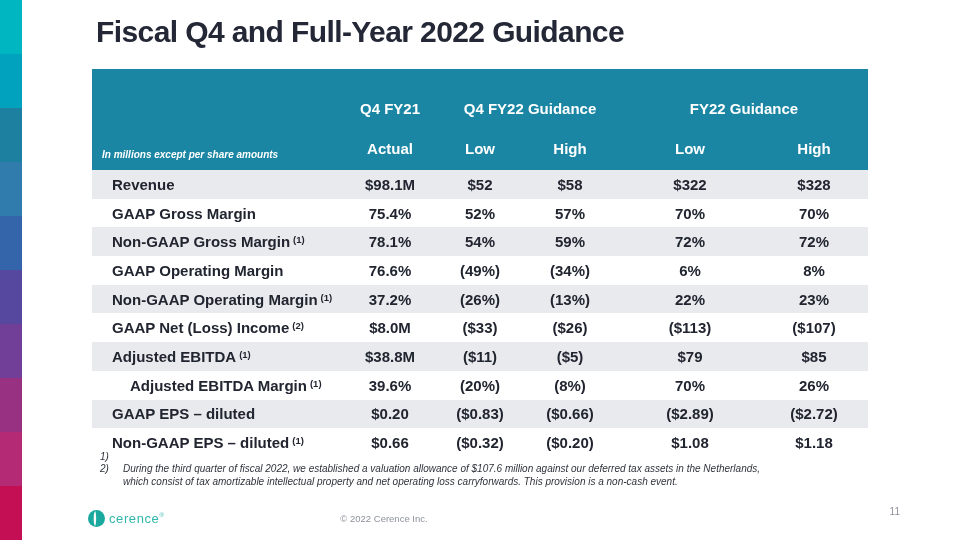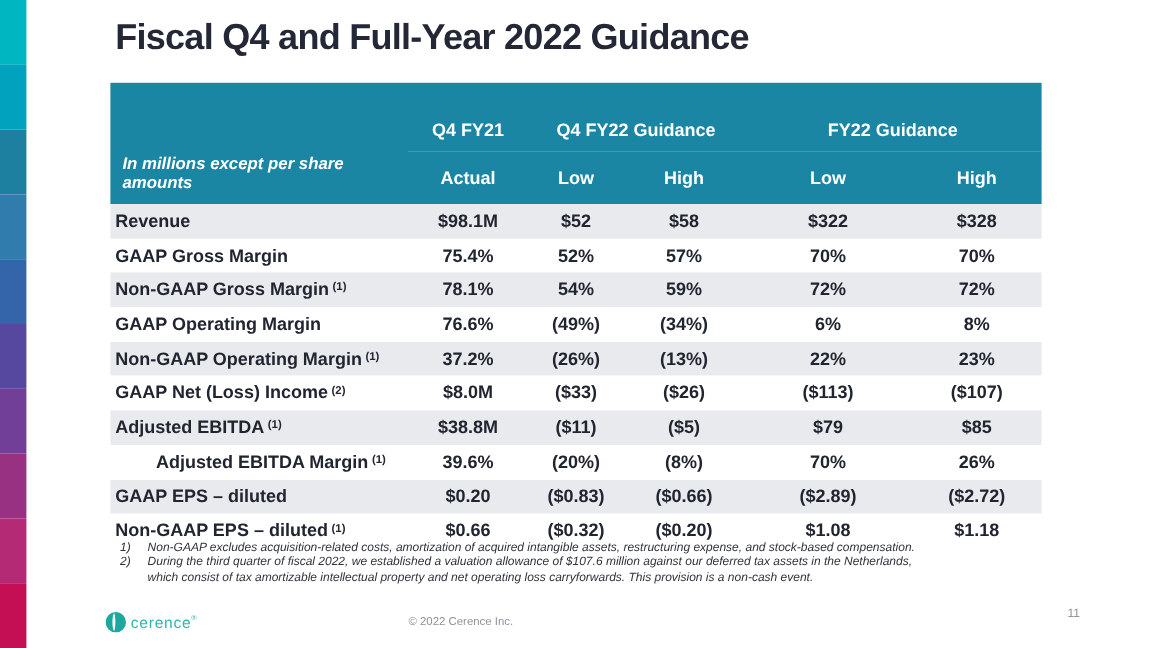--- a/index.html
+++ b/index.html
@@ -21,27 +21,27 @@
 
   table.gtable {
     position:absolute; left:92px; top:69px; width:776px;
     border-collapse:collapse; table-layout:fixed;
   }
   .gtable thead th, .gtable thead td { background:var(--teal); color:#ffffff; font-weight:bold; }
   .gtable .group-row th { height:34px; font-size:15px; text-align:center; vertical-align:middle; padding-top:22px; }
   .gtable .sub-row th { height:42px; font-size:15px; text-align:center; vertical-align:middle; }
   .gtable .note-cell {
     vertical-align:bottom; text-align:left; padding:0 14px 9px 10px;
-    font-style:italic; font-size:14px; line-height:1.18;
+    font-style:italic; font-size:10px; line-height:1.18;
   }
   .gtable tbody td {
     height:28.7px; font-size:15px; font-weight:bold; color:var(--ink);
     text-align:center; vertical-align:middle; padding:0;
   }
-  .gtable tbody td.label { text-align:left; padding-left:4px; }
+  .gtable tbody td.label { text-align:left; padding-left:20px; }
   .gtable tbody tr.indent td.label { padding-left:38px; }
   .gtable tbody tr:nth-child(odd) { background:var(--rowalt); }
   .gtable tbody tr:nth-child(even) { background:#ffffff; }
   .sup { font-size:9.5px; vertical-align:4px; margin-left:3px; font-weight:bold; }
 
   .footnotes { position:absolute; left:100px; top:451px; width:768px; color:var(--noteink); }
   .footnote { display:flex; font-style:italic; font-size:10px; line-height:12.4px; }
   .fn-marker { flex:0 0 23px; }
   .fn-text { flex:1; }
   .fn-line { display:block; }
@@ -177,21 +177,20 @@
         <td>$1.08</td>
         <td>$1.18</td>
       </tr>
     </tbody>
 </table>
 
 <div class="footnotes">
   <div class="footnote">
     <span class="fn-marker">1)</span>
     <span class="fn-text">
-      <span class="fn-line">Non-GAAP excludes acquisition-related costs, amortization of acquired intangible assets, restructuring expense, and stock-based compensation.</span>
     </span>
   </div>
   <div class="footnote">
     <span class="fn-marker">2)</span>
     <span class="fn-text">
       <span class="fn-line">During the third quarter of fiscal 2022, we established a valuation allowance of $107.6 million against our deferred tax assets in the Netherlands,</span>
       <span class="fn-line">which consist of tax amortizable intellectual property and net operating loss carryforwards. This provision is a non-cash event.</span>
     </span>
   </div>
 </div>

